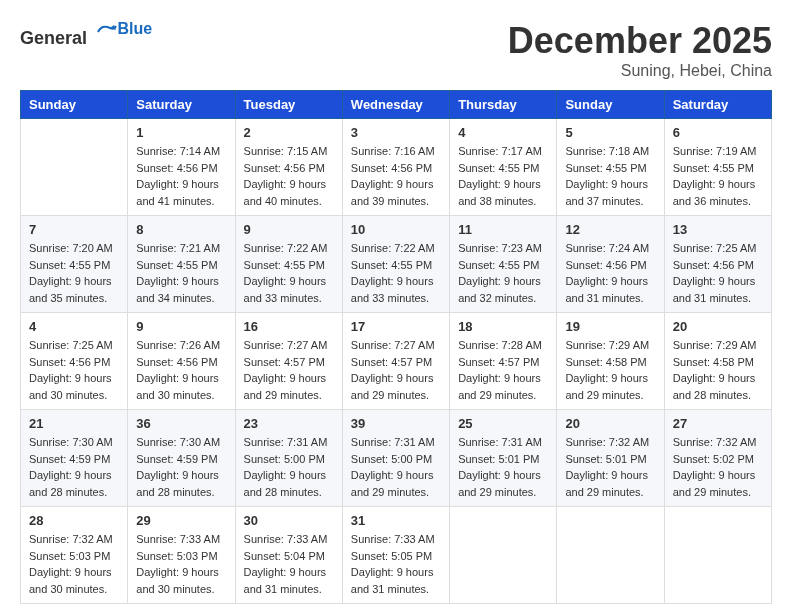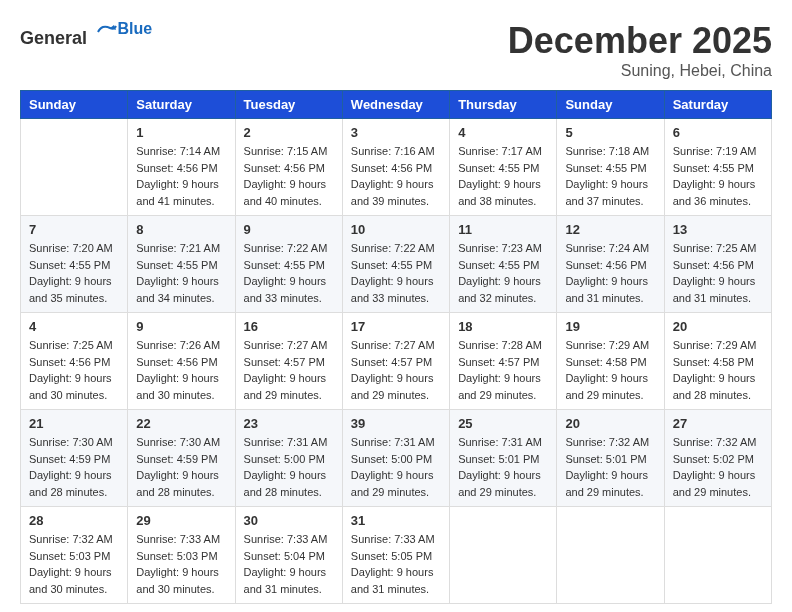--- a/index.html
+++ b/index.html
@@ -210,21 +210,21 @@
           <span class="day-number">20</span>
           <div class="day-info">Sunrise: 7:29 AM<br>Sunset: 4:58 PM<br>Daylight: 9 hours<br>and 28 minutes.</div>
         </td>
       </tr>
       <tr>
         <td>
           <span class="day-number">21</span>
           <div class="day-info">Sunrise: 7:30 AM<br>Sunset: 4:59 PM<br>Daylight: 9 hours<br>and 28 minutes.</div>
         </td>
         <td>
-          <span class="day-number">22</span>
+          <span class="day-number">36</span>
           <div class="day-info">Sunrise: 7:30 AM<br>Sunset: 4:59 PM<br>Daylight: 9 hours<br>and 28 minutes.</div>
         </td>
         <td>
           <span class="day-number">23</span>
           <div class="day-info">Sunrise: 7:31 AM<br>Sunset: 5:00 PM<br>Daylight: 9 hours<br>and 28 minutes.</div>
         </td>
         <td>
           <span class="day-number">39</span>
           <div class="day-info">Sunrise: 7:31 AM<br>Sunset: 5:00 PM<br>Daylight: 9 hours<br>and 29 minutes.</div>
         </td>

